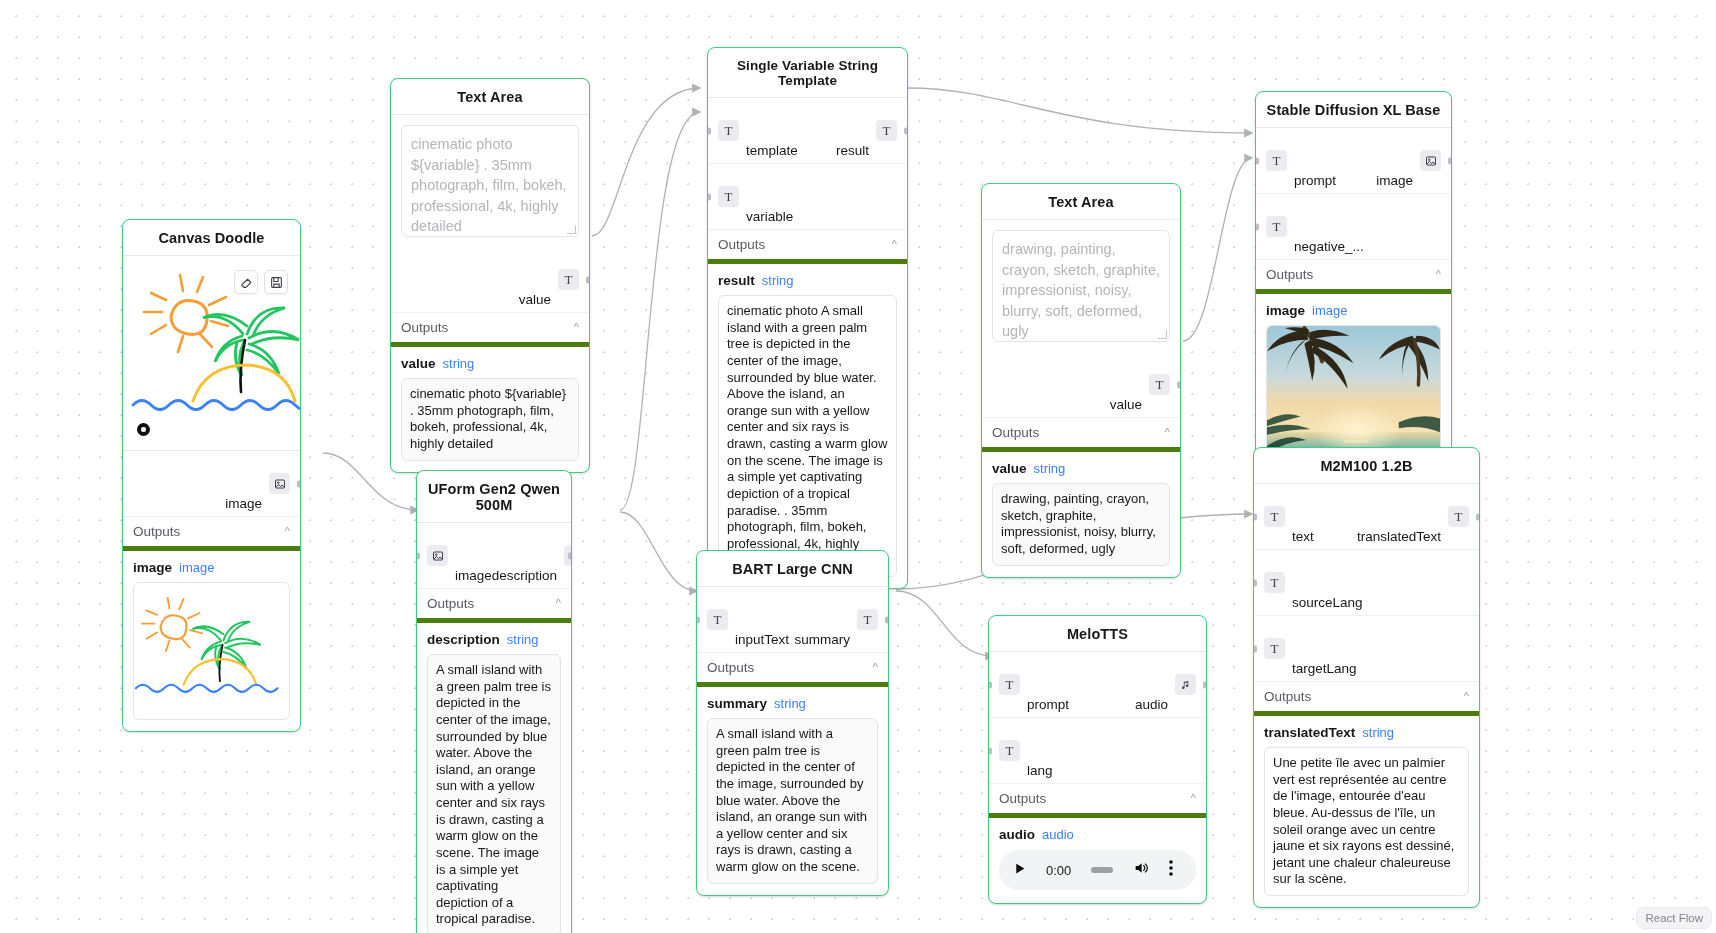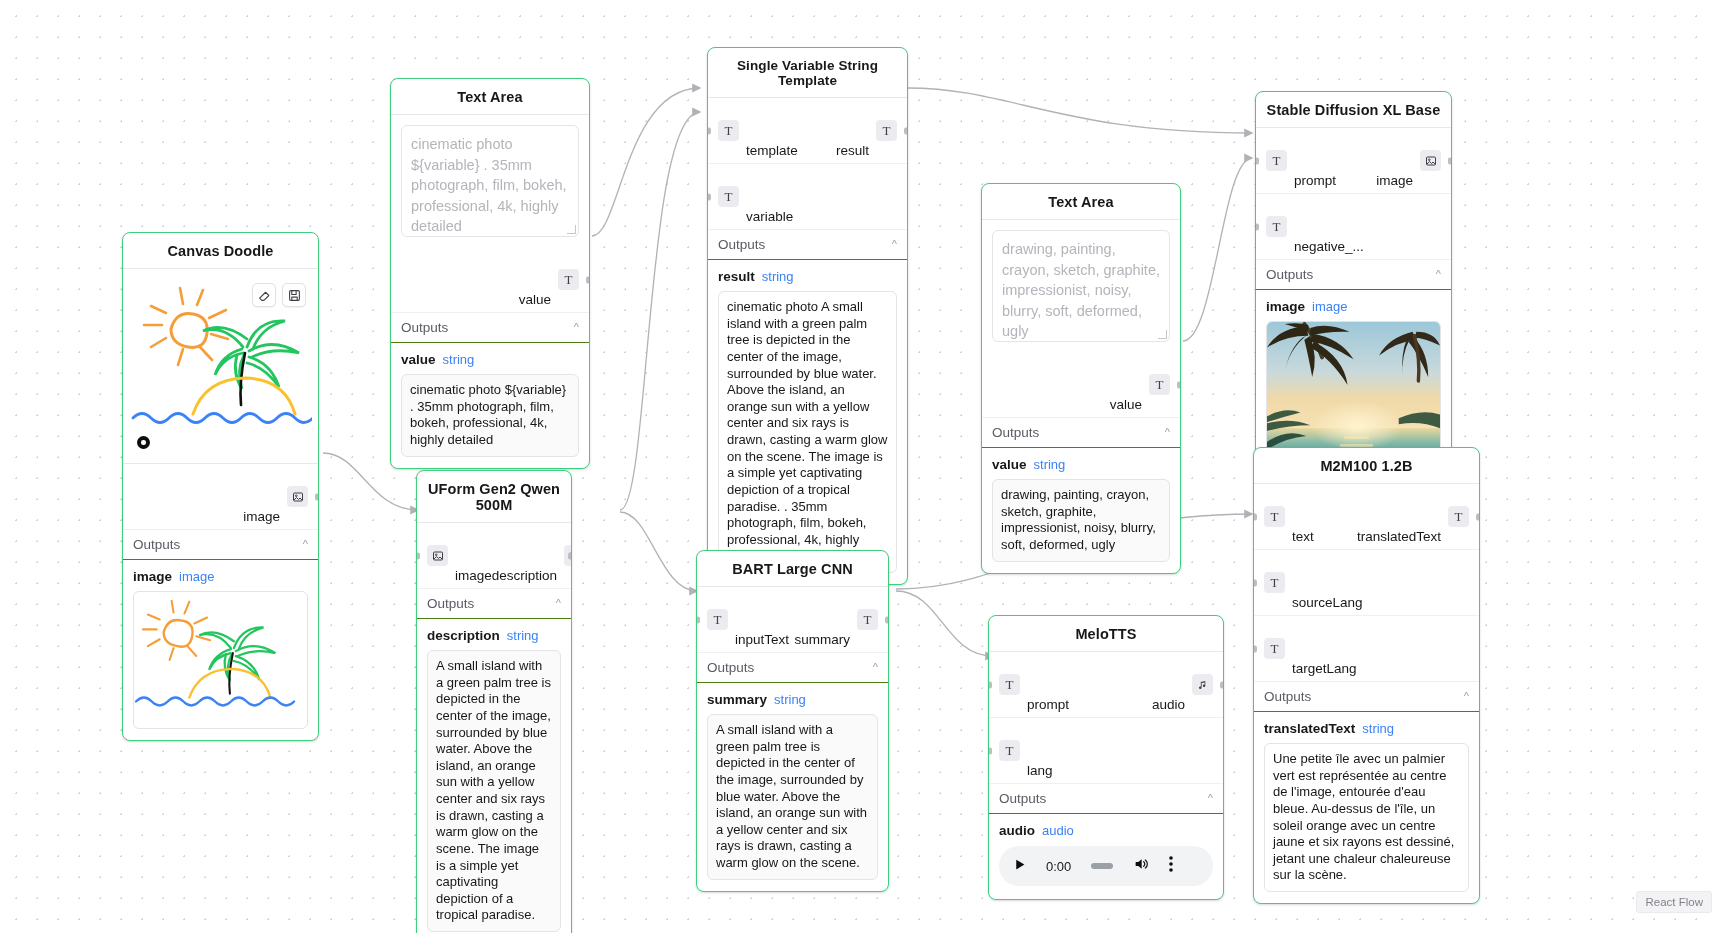--- a/index.html
+++ b/index.html
@@ -57,21 +57,21 @@
     display: flex; align-items: center; justify-content: center;
     font-size: 13px; color: #3f3f46;
     font-family: "Liberation Serif", serif;
     flex-shrink: 0;
   }
   .port-label { font-size: 13.5px; color: #18181b; white-space: nowrap; margin-top: 40px; }
   .section-head {
     display: flex; align-items: center; justify-content: space-between;
     padding: 7px 10px;
     font-size: 13.5px; color: #5a5a63;
-    border-bottom: 1px solid #4d7c0f;
+    border-bottom: 5px solid #4d7c0f;
     background: #fff;
   }
   .chev { color: #9b9ba3; font-size: 11px; line-height: 1; }
   .out-head {
     padding: 9px 10px 4px;
     display: flex; align-items: baseline; gap: 7px;
   }
   .out-name { font-size: 13.5px; font-weight: 700; color: #18181b; }
   .out-type { font-size: 13px; color: #3b82f6; }
   .outbox {
@@ -153,26 +153,26 @@
   .handle-in, .handle-out {
     position: absolute;
     width: 7px; height: 7px;
     background: #bdbdc4;
     border-radius: 2px;
     top: 50%; transform: translateY(-50%);
   }
   .handle-in { left: -4px; }
   .handle-out { right: -4px; }
   .watermark {
-    position: absolute; right: 4px; bottom: 20px;
+    position: absolute; right: 4px; bottom: 4px;
     background: #f3f3f5;
     color: #82828c;
     font-size: 11.5px;
     padding: 4px 8px;
-    border-radius: 3px;
+    border-radius: 8px;
     z-index: 20;
     border: 1px solid #eaeaee;
   }
   .sdxl-img { width: 100%; display: block; }
 </style>
 </head>
 <body>
 
 <div id="canvas">
 
@@ -195,21 +195,21 @@
       <path d="M 1183,341 C 1215,341 1222,158 1252,158"></path>
 
       <path d="M 620,512 C 650,512 660,591 697,591"></path>
 
       <path d="M 896,591 C 940,591 945,656 993,656"></path>
 
       <path d="M 896,589 C 1020,589 1060,514 1252,514"></path>
     </g>
   </svg>
 
-  <div class="node" style="left:122px; top:232px; width:197px;">
+  <div class="node" style="left:122px; top:219px; width:179px;">
     <div class="node-title">Canvas Doodle</div>
     <div class="doodle-area">
       <div class="doodle-tools">
         <div class="tool-btn">
           <svg width="13" height="13" viewBox="0 0 24 24" fill="none" stroke="#3f3f46" stroke-width="2" stroke-linejoin="round">
             <path d="M7 21 L3 17 L14 6 L20 12 L11 21 Z"></path>
           </svg>
         </div>
         <div class="tool-btn">
           <svg width="13" height="13" viewBox="0 0 24 24" fill="none" stroke="#3f3f46" stroke-width="2" stroke-linejoin="round">
@@ -534,21 +534,21 @@
       <span>Outputs</span>
       <span class="chev">^</span>
     </div>
     <div class="out-head">
       <span class="out-name">summary</span>
       <span class="out-type">string</span>
     </div>
     <div class="outbox">A small island with a green palm tree is depicted in the center of the image, surrounded by blue water. Above the island, an orange sun with a yellow center and six rays is drawn, casting a warm glow on the scene.</div>
   </div>
 
-  <div class="node" style="left:988px; top:615px; width:236px;">
+  <div class="node" style="left:988px; top:615px; width:219px;">
     <div class="node-title">MeloTTS</div>
     <div class="port-row">
       <span class="handle-in"></span>
       <div class="port-left">
         <span class="tchip">T</span>
         <span class="port-label">prompt</span>
       </div>
       <div class="port-right">
         <span class="port-label">audio</span>
         <span class="tchip">

